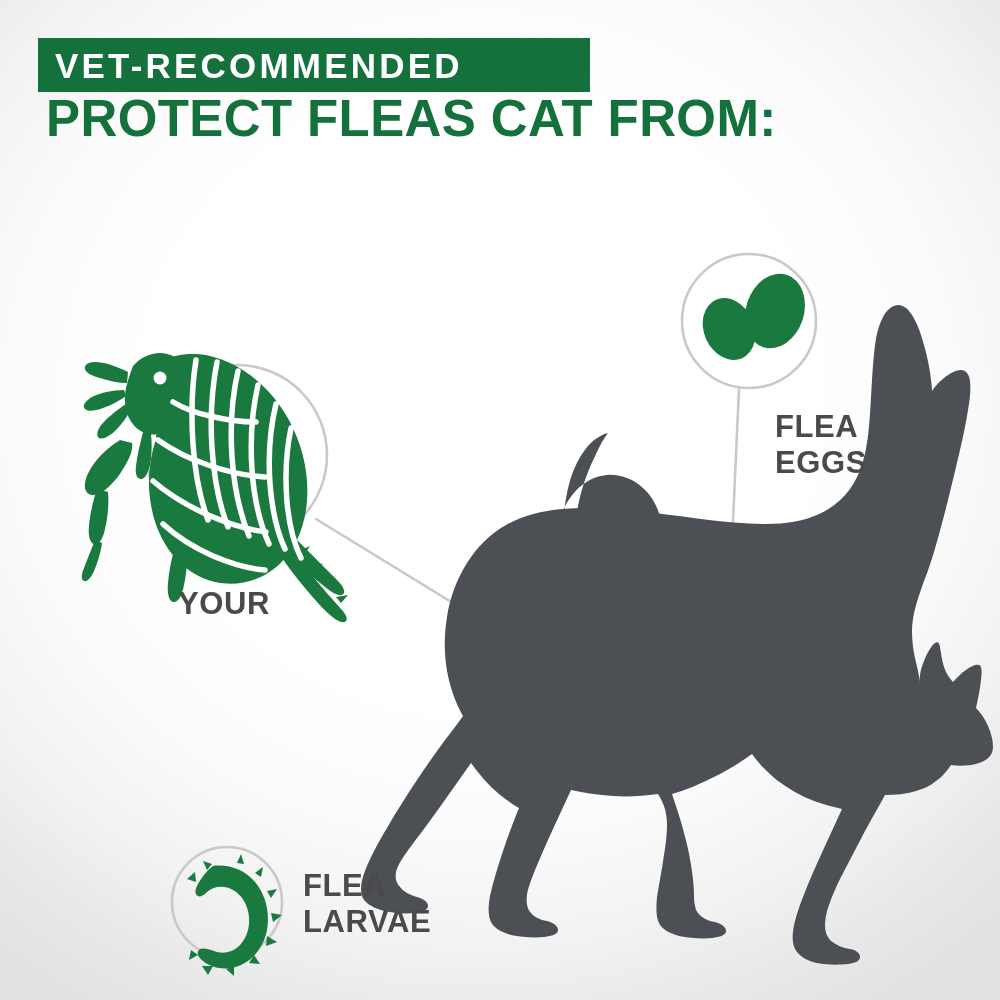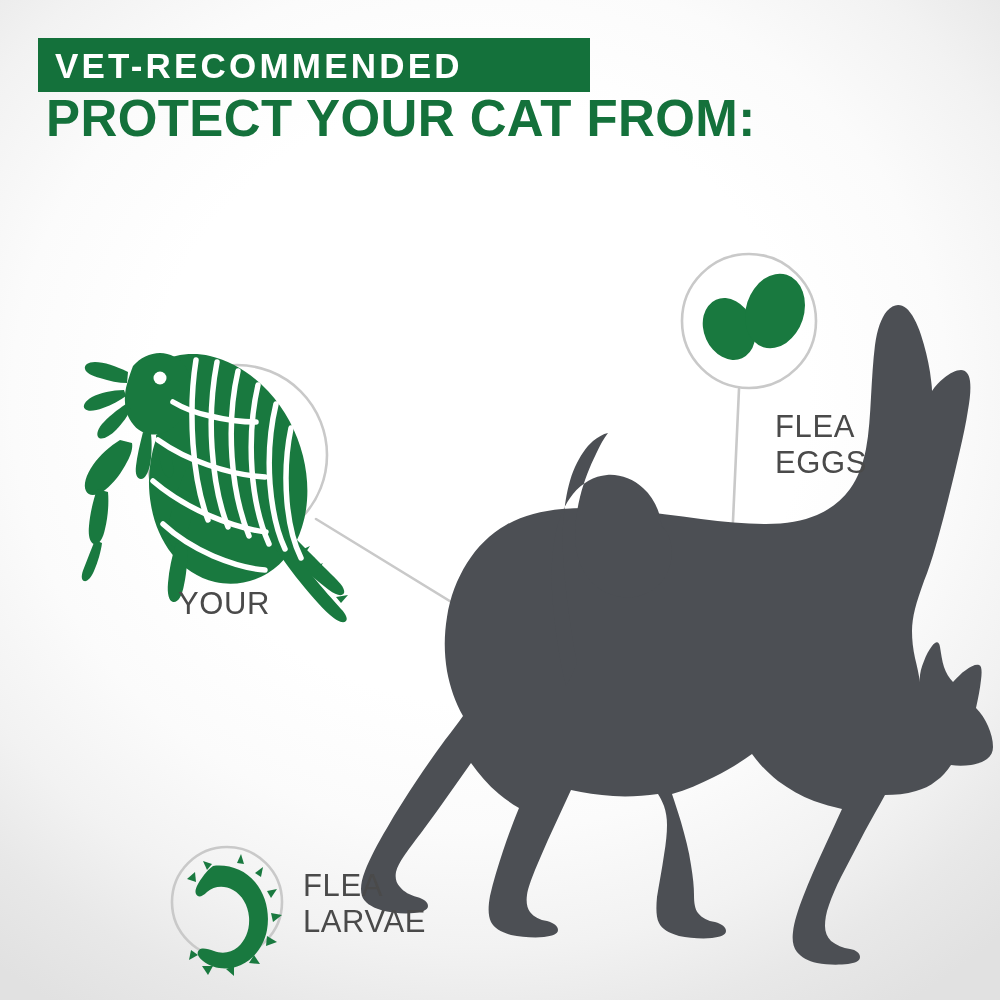--- a/index.html
+++ b/index.html
@@ -63,39 +63,39 @@
     top: 0;
     width: 1000px;
     height: 1000px;
   }
 
   
   .label {
     position: absolute;
     color: #4a4a4a;
     font-size: 31px;
-    font-weight: normal;
+    font-weight: bold;
     line-height: 1.16;
     letter-spacing: 0.6px;
     white-space: pre-line;
   }
   #label-fleas   { left: 178px; top: 586px; }
   #label-eggs    { left: 775px; top: 409px; }
   #label-larvae  { left: 303px; top: 868px; }
 </style>
 </head>
 <body>
 
 <div id="stage">
 
   <div class="banner">
     <span class="banner-text">VET-RECOMMENDED</span>
   </div>
 
-  <div class="headline">PROTECT YOUR CAT FROM:</div>
+  <div class="headline">PROTECT FLEAS CAT FROM:</div>
 
   <svg id="art" viewBox="0 0 1000 1000">
 
     <line x1="316" y1="519" x2="562" y2="670" stroke="#c9c9c9" stroke-width="2.6" stroke-linecap="round"></line>
 
     <line x1="739" y1="389" x2="723" y2="740" stroke="#c9c9c9" stroke-width="2.6" stroke-linecap="round"></line>
 
     <g>
       <path fill="#4c4f54" d="
         M 920,683

